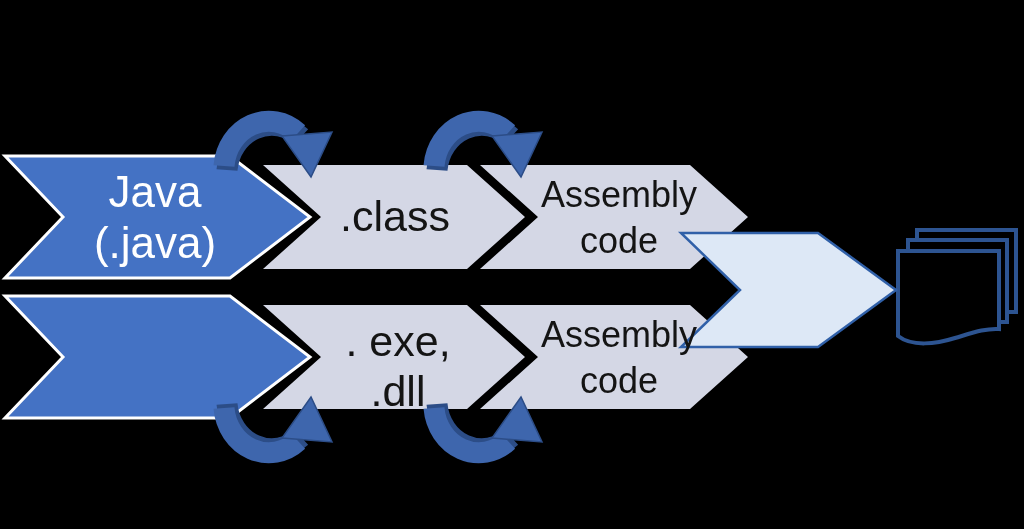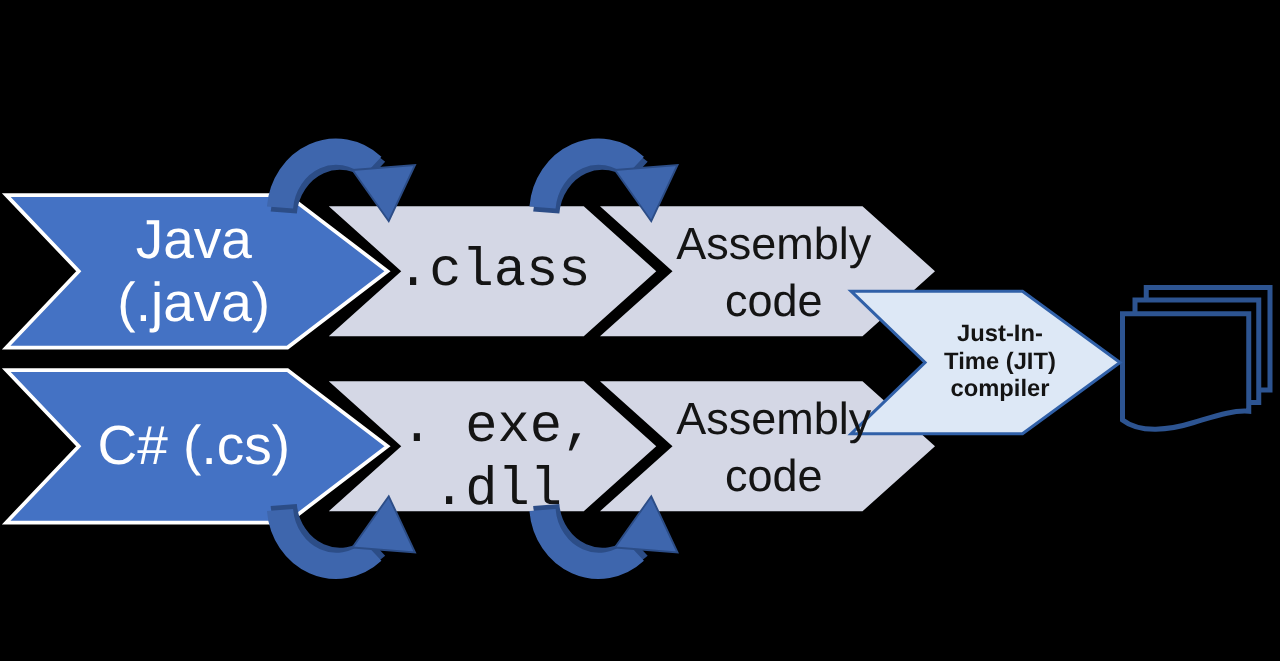--- a/index.html
+++ b/index.html
@@ -16,21 +16,21 @@
   }
   .stage{position:relative;width:1024px;height:529px;margin-top:40px;}
   .stage svg{position:absolute;left:0;top:0;}
   .label{
     position:absolute;display:flex;align-items:center;justify-content:center;
     text-align:center;white-space:pre-line;pointer-events:none;
   }
   .label-light{color:var(--text-light);}
   .label-dark{color:var(--text-dark);}
   .src{font-size:44px;line-height:1.16;}
-  .stage1{font-size:43px;line-height:1.16;font-family:Liberation Mono, monospace;}
+  .stage1{font-size:43px;line-height:1.16;}
   .asm{font-size:36px;line-height:1.27;}
   .jit{font-size:19px;line-height:1.17;font-weight:bold;}
 </style>
 </head>
 <body>
 
 <div class="stage">
 
   <svg width="1024" height="529" viewBox="0 0 1024 529">
 
@@ -71,22 +71,18 @@
       <path d="M492,398 L542,402 L521,357 Z" style="fill:var(--arc-blue);stroke:var(--arc-blue-dark);stroke-width:1.5"></path>
     </g>
   </svg>
 
   <div class="label label-light src" style="left:10px;top:113px;width:290px;height:128px;">Java
 (.java)</div>
   <div class="label label-dark stage1" style="left:285px;top:120px;width:220px;height:114px;">.class</div>
   <div class="label label-dark asm" style="left:508px;top:122px;width:222px;height:112px;">Assembly
 code</div>
 
-  <div class="label label-light src" style="left:10px;top:253px;width:290px;height:128px;">C# (.cs)</div>
   <div class="label label-dark stage1" style="left:290px;top:270px;width:216px;height:114px;">. exe,
 .dll</div>
   <div class="label label-dark asm" style="left:508px;top:262px;width:222px;height:112px;">Assembly
 code</div>
 
-  <div class="label label-dark jit" style="left:712px;top:196px;width:176px;height:108px;">Just-In-
-Time (JIT)
-compiler</div>
 </div>
 
 </body></html>

